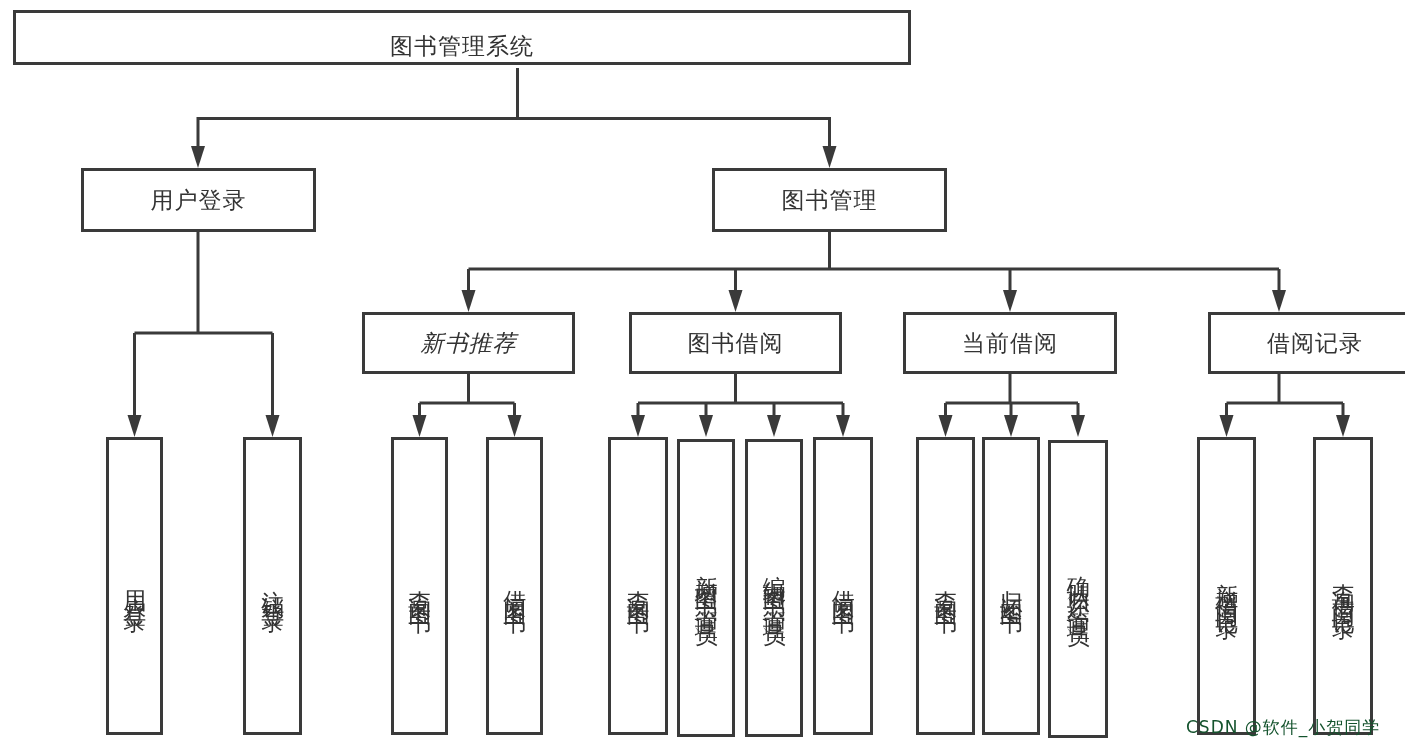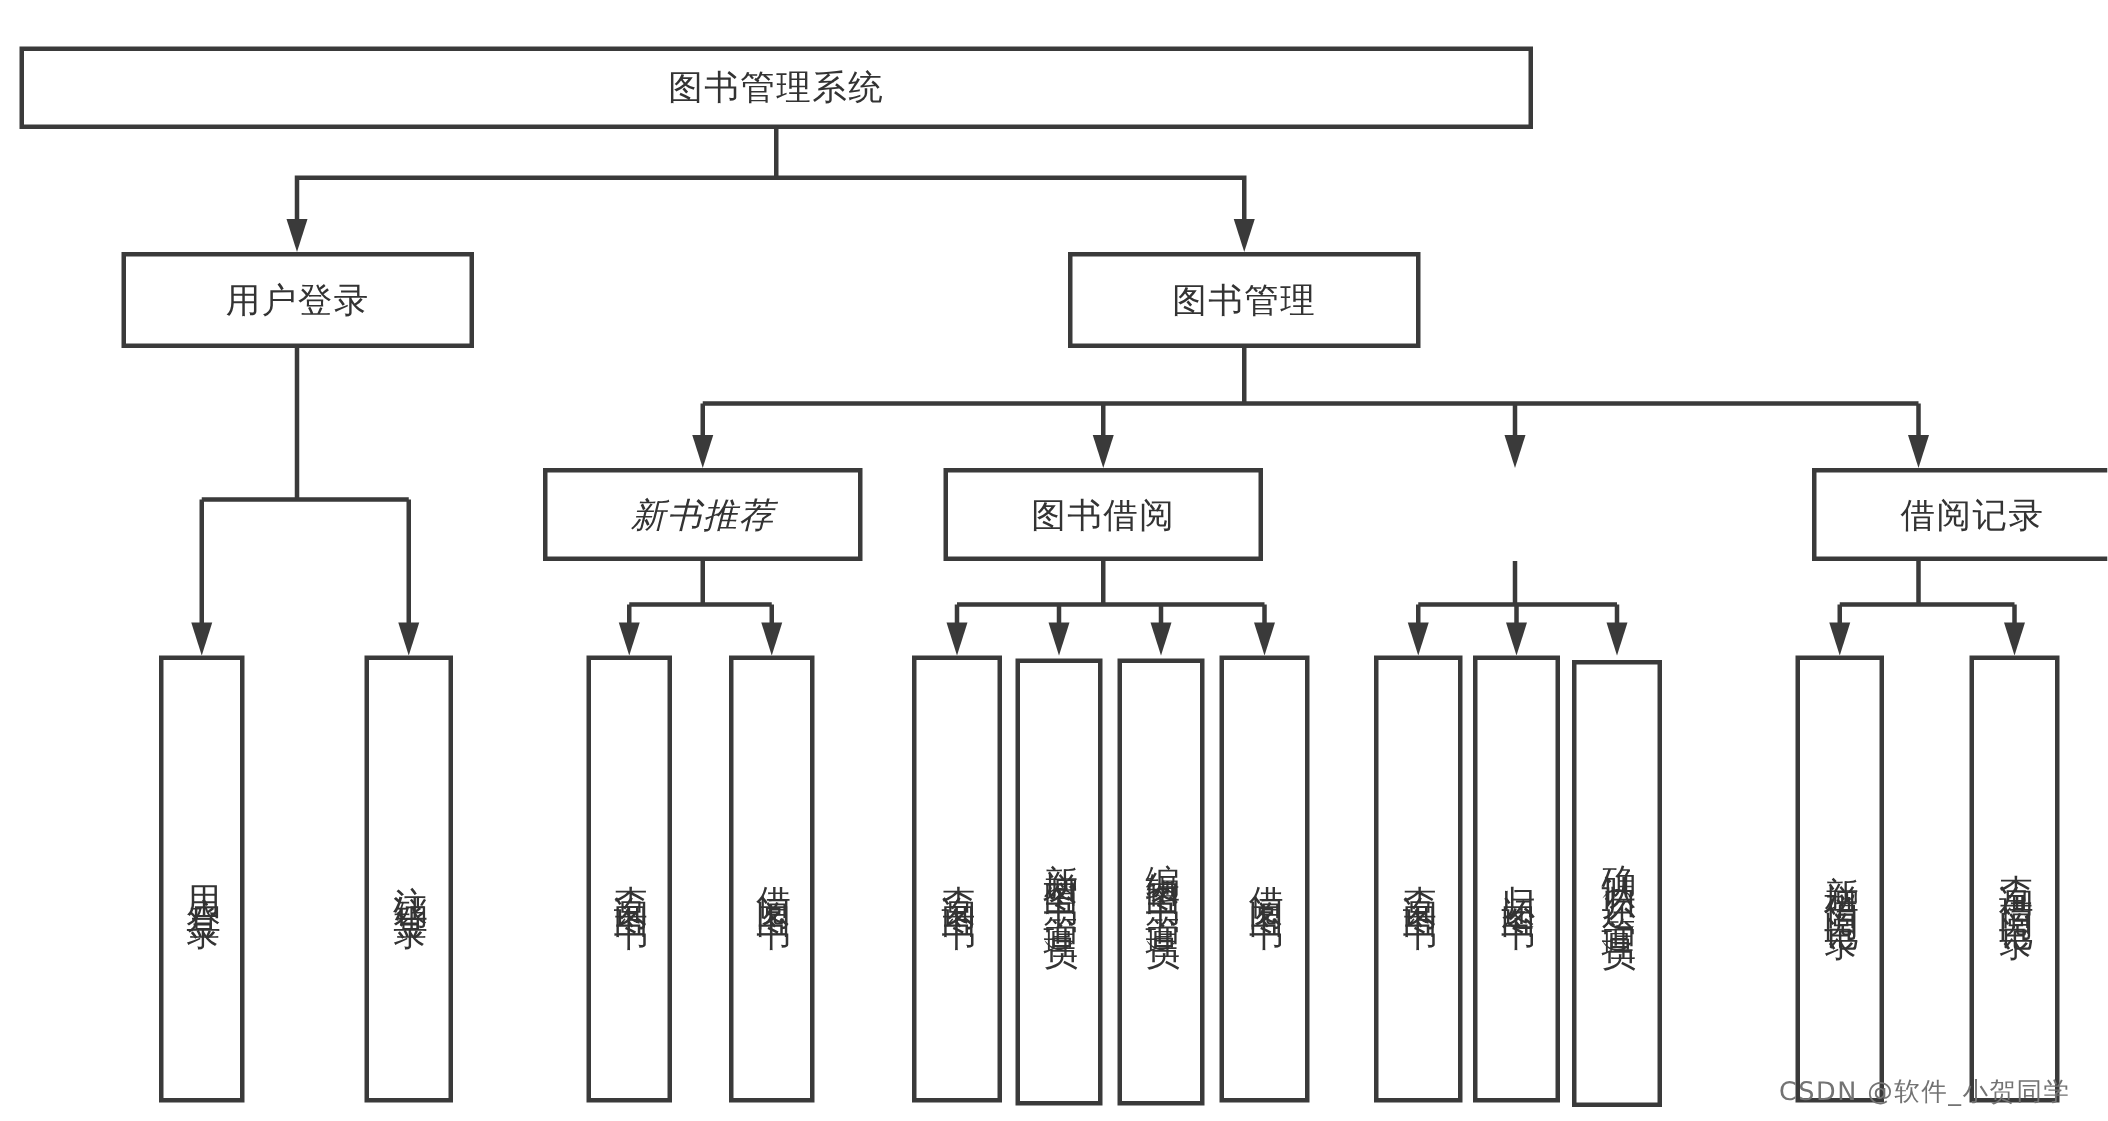--- a/index.html
+++ b/index.html
@@ -25,21 +25,21 @@
     text-orientation:mixed;
     font-size:23px;
     line-height:1.1;
     letter-spacing:7px;
     white-space:nowrap;
   }
   .watermark{
     position:absolute;
     left:1186px;top:716px;
     font-size:17px;
-    color:#737373;
+    color:#14532d;
     letter-spacing:1px;
     white-space:nowrap;
     z-index:5;
   }
 </style>
 </head>
 <body>
 
 <div class="canvas">
 
@@ -67,36 +67,39 @@
       <polygon points="767,415 781,415 774,437"></polygon>
       <polygon points="836,415 850,415 843,437"></polygon>
       <polygon points="938.5,415 952.5,415 945.5,437"></polygon>
       <polygon points="1004,415 1018,415 1011,437"></polygon>
       <polygon points="1071,415 1085,415 1078,437"></polygon>
       <polygon points="1219.5,415 1233.5,415 1226.5,437"></polygon>
       <polygon points="1336,415 1350,415 1343,437"></polygon>
     </g>
   </svg>
 
-  <div class="box hbox" style="left:13px;top:31px;width:1009px;height:55px;">
+  <div class="box hbox" style="left:13px;top:10px;width:898px;height:55px;align-items:flex-end;">
     <span>图书管理系统</span>
   </div>
 
   <div class="box hbox" style="left:81px;top:168px;width:235px;height:64px;">
     <span>用户登录</span>
   </div>
   <div class="box hbox" style="left:712px;top:168px;width:235px;height:64px;">
     <span>图书管理</span>
   </div>
 
   <div class="box hbox" style="left:362px;top:312px;width:213px;height:62px;font-style:italic;">
     <span>新书推荐</span>
   </div>
   <div class="box hbox" style="left:629px;top:312px;width:213px;height:62px;">
     <span>图书借阅</span>
+  </div>
+  <div class="box hbox" style="left:903px;top:312px;width:214px;height:62px;">
+    <span>当前借阅</span>
   </div>
   <div class="box hbox" style="left:1172px;top:312px;width:214px;height:62px;margin-left:36px;">
     <span>借阅记录</span>
   </div>
 
   <div class="box vbox" style="left:106px;top:437px;width:57px;height:298px;">
     <span class="vtext">用户登录</span>
   </div>
   <div class="box vbox" style="left:243px;top:437px;width:59px;height:298px;">
     <span class="vtext">注销登录</span>

